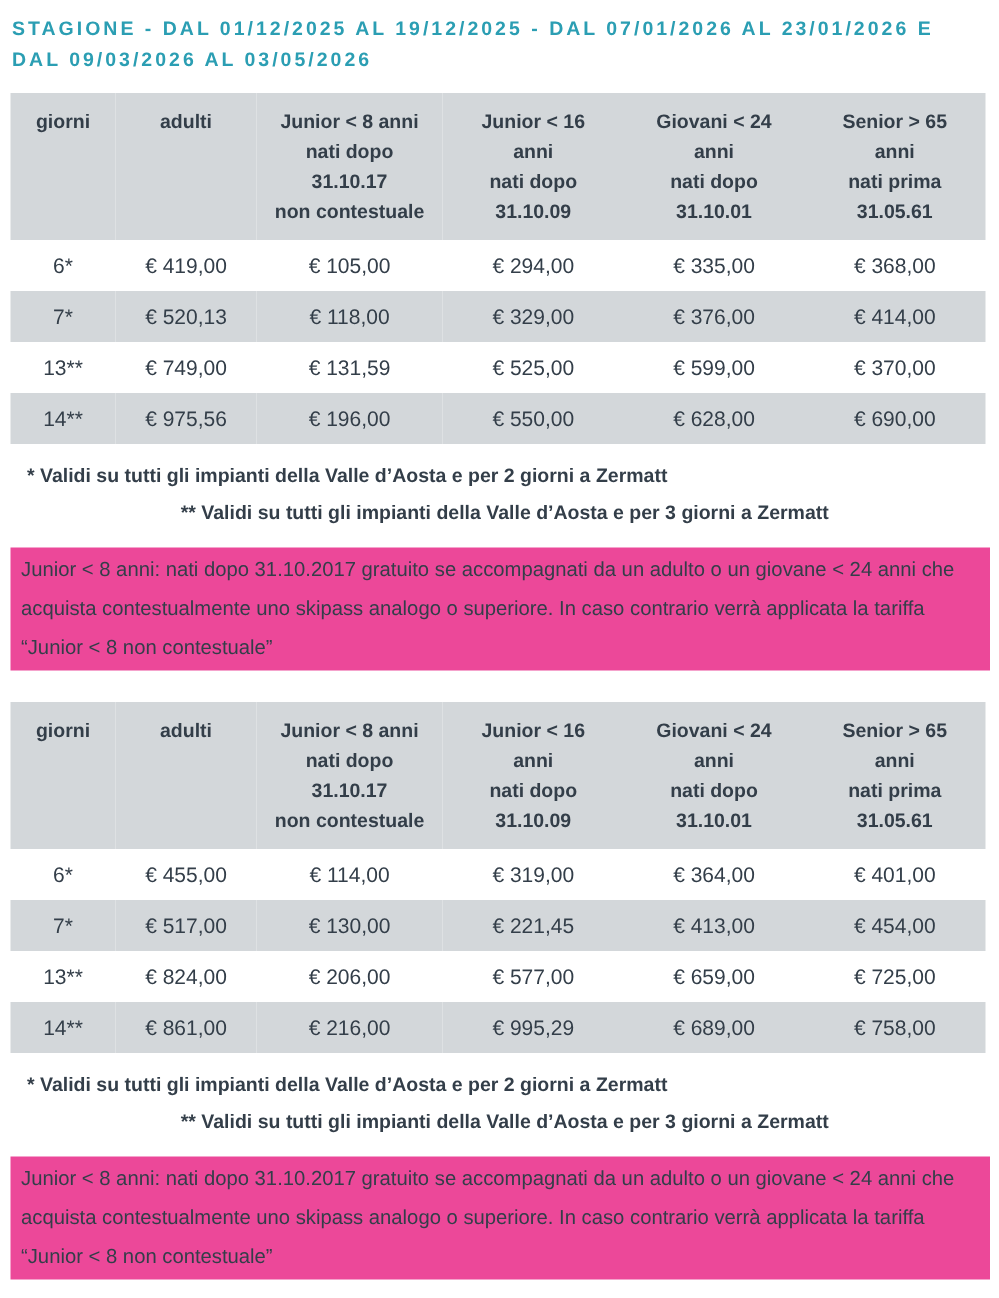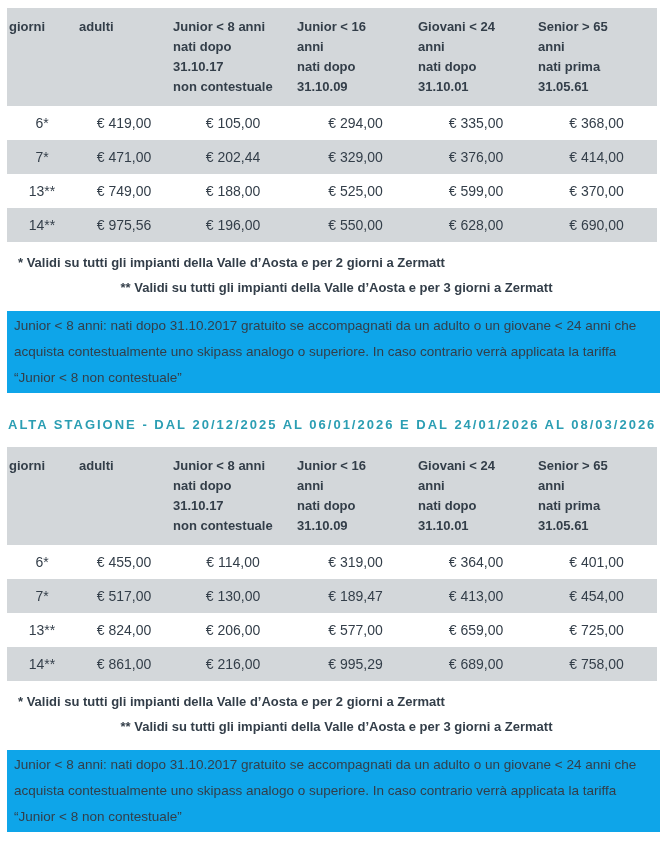--- a/index.html
+++ b/index.html
@@ -33,21 +33,21 @@
   col.c2 { width: 124px; }
   col.c3 { width: 121px; }
   col.c4 { width: 120px; }
   col.c5 { width: 121px; }
   thead th {
     background: #d3d7da;
     font-size: 13px;
     font-weight: 700;
     line-height: 20px;
     padding: 9px 2px;
-    text-align: left;
+    text-align: center;
     vertical-align: top;
     white-space: pre-line;
     color: #333e49;
   }
   tbody td {
     font-size: 14px;
     text-align: center;
     vertical-align: middle;
     height: 34px;
     padding: 0 2px;
@@ -58,33 +58,34 @@
     margin: 8px 0 11px;
     font-size: 13px;
     line-height: 25px;
   }
   .fn { margin: 0; font-weight: bold; }
   .fn-1 { padding-left: 11px; }
   .fn-2 { padding-left: 6px; text-align: center; }
   .note-box {
     box-sizing: border-box;
     width: 653px;
-    background: #0ea5e9;
+    background: #ec4899;
     padding: 2px 14px 2px 7px;
     font-size: 13.5px;
     line-height: 26px;
   }
   .section + .section { margin-top: 21px; }
 </style>
 </head>
 <body>
 
 <div class="page">
 
   <section class="section">
+    <h2 class="section-title">STAGIONE - DAL 01/12/2025 AL 19/12/2025 - DAL 07/01/2026 AL 23/01/2026 E DAL 09/03/2026 AL 03/05/2026</h2>
 
     <table class="price-table">
       <colgroup>
         <col class="c0">
           <col class="c1">
           <col class="c2">
           <col class="c3">
           <col class="c4">
           <col class="c5">
       </colgroup>
@@ -114,30 +115,30 @@
         <tr>
           <td>6*</td>
           <td>€ 419,00</td>
           <td>€ 105,00</td>
           <td>€ 294,00</td>
           <td>€ 335,00</td>
           <td>€ 368,00</td>
         </tr>
         <tr>
           <td>7*</td>
-          <td>€ 471,00</td>
-          <td>€ 202,44</td>
+          <td>€ 520,13</td>
+          <td>€ 118,00</td>
           <td>€ 329,00</td>
           <td>€ 376,00</td>
           <td>€ 414,00</td>
         </tr>
         <tr>
           <td>13**</td>
           <td>€ 749,00</td>
-          <td>€ 188,00</td>
+          <td>€ 131,59</td>
           <td>€ 525,00</td>
           <td>€ 599,00</td>
           <td>€ 370,00</td>
         </tr>
         <tr>
           <td>14**</td>
           <td>€ 975,56</td>
           <td>€ 196,00</td>
           <td>€ 550,00</td>
           <td>€ 628,00</td>
@@ -148,21 +149,20 @@
 
     <div class="footnotes">
       <p class="fn fn-1">* Validi su tutti gli impianti della Valle d’Aosta e per 2 giorni a Zermatt</p>
       <p class="fn fn-2">** Validi su tutti gli impianti della Valle d’Aosta e per 3 giorni a Zermatt</p>
     </div>
 
     <div class="note-box">Junior &lt; 8 anni: nati dopo 31.10.2017 gratuito se accompagnati da un adulto o un giovane &lt; 24 anni che acquista contestualmente uno skipass analogo o superiore. In caso contrario verrà applicata la tariffa “Junior &lt; 8 non contestuale”</div>
   </section>
 
   <section class="section">
-    <h2 class="section-title">ALTA STAGIONE - DAL 20/12/2025 AL 06/01/2026 E DAL 24/01/2026 AL 08/03/2026</h2>
 
     <table class="price-table">
       <colgroup>
         <col class="c0">
           <col class="c1">
           <col class="c2">
           <col class="c3">
           <col class="c4">
           <col class="c5">
       </colgroup>
@@ -194,21 +194,21 @@
           <td>€ 455,00</td>
           <td>€ 114,00</td>
           <td>€ 319,00</td>
           <td>€ 364,00</td>
           <td>€ 401,00</td>
         </tr>
         <tr>
           <td>7*</td>
           <td>€ 517,00</td>
           <td>€ 130,00</td>
-          <td>€ 189,47</td>
+          <td>€ 221,45</td>
           <td>€ 413,00</td>
           <td>€ 454,00</td>
         </tr>
         <tr>
           <td>13**</td>
           <td>€ 824,00</td>
           <td>€ 206,00</td>
           <td>€ 577,00</td>
           <td>€ 659,00</td>
           <td>€ 725,00</td>

